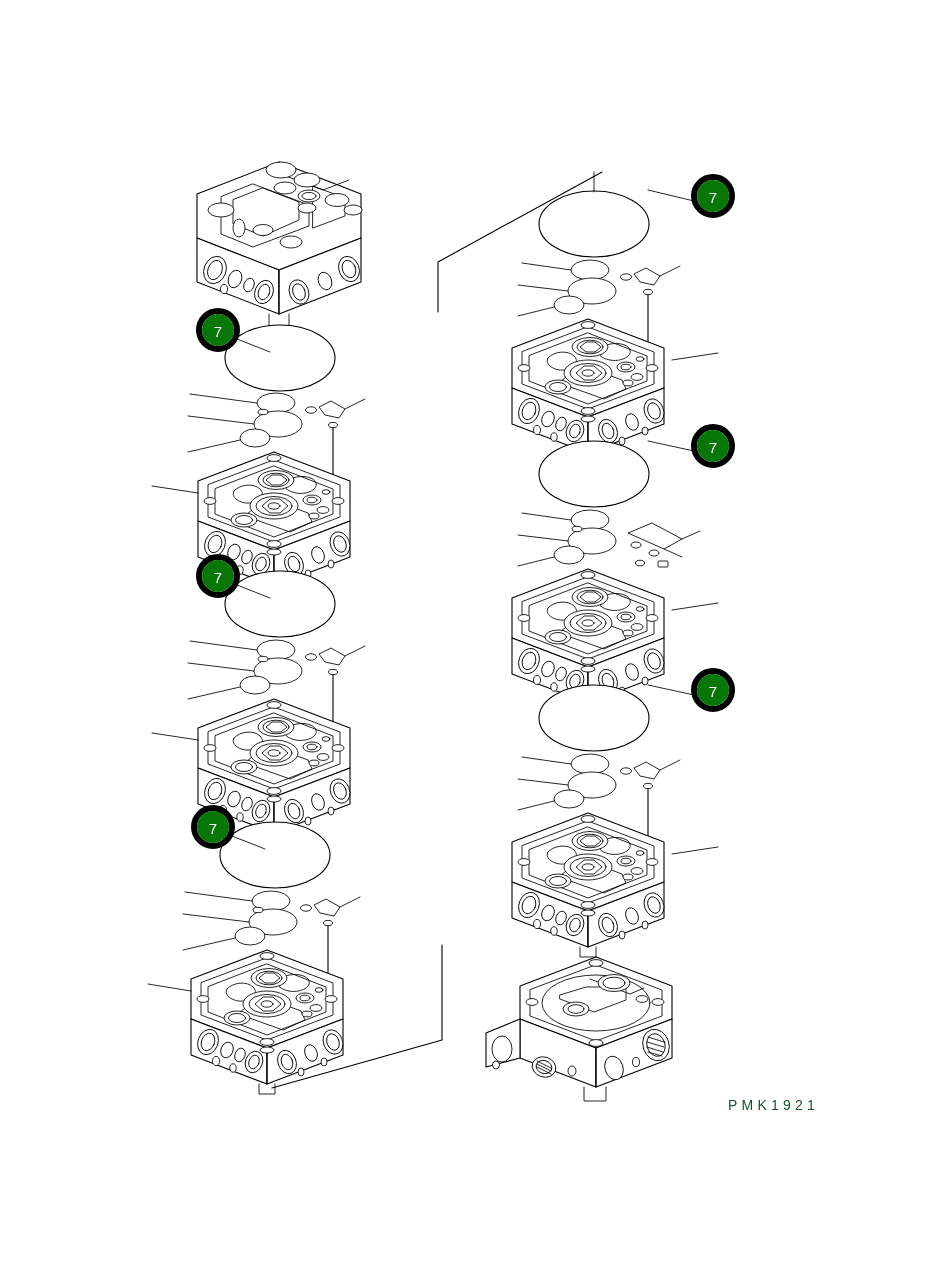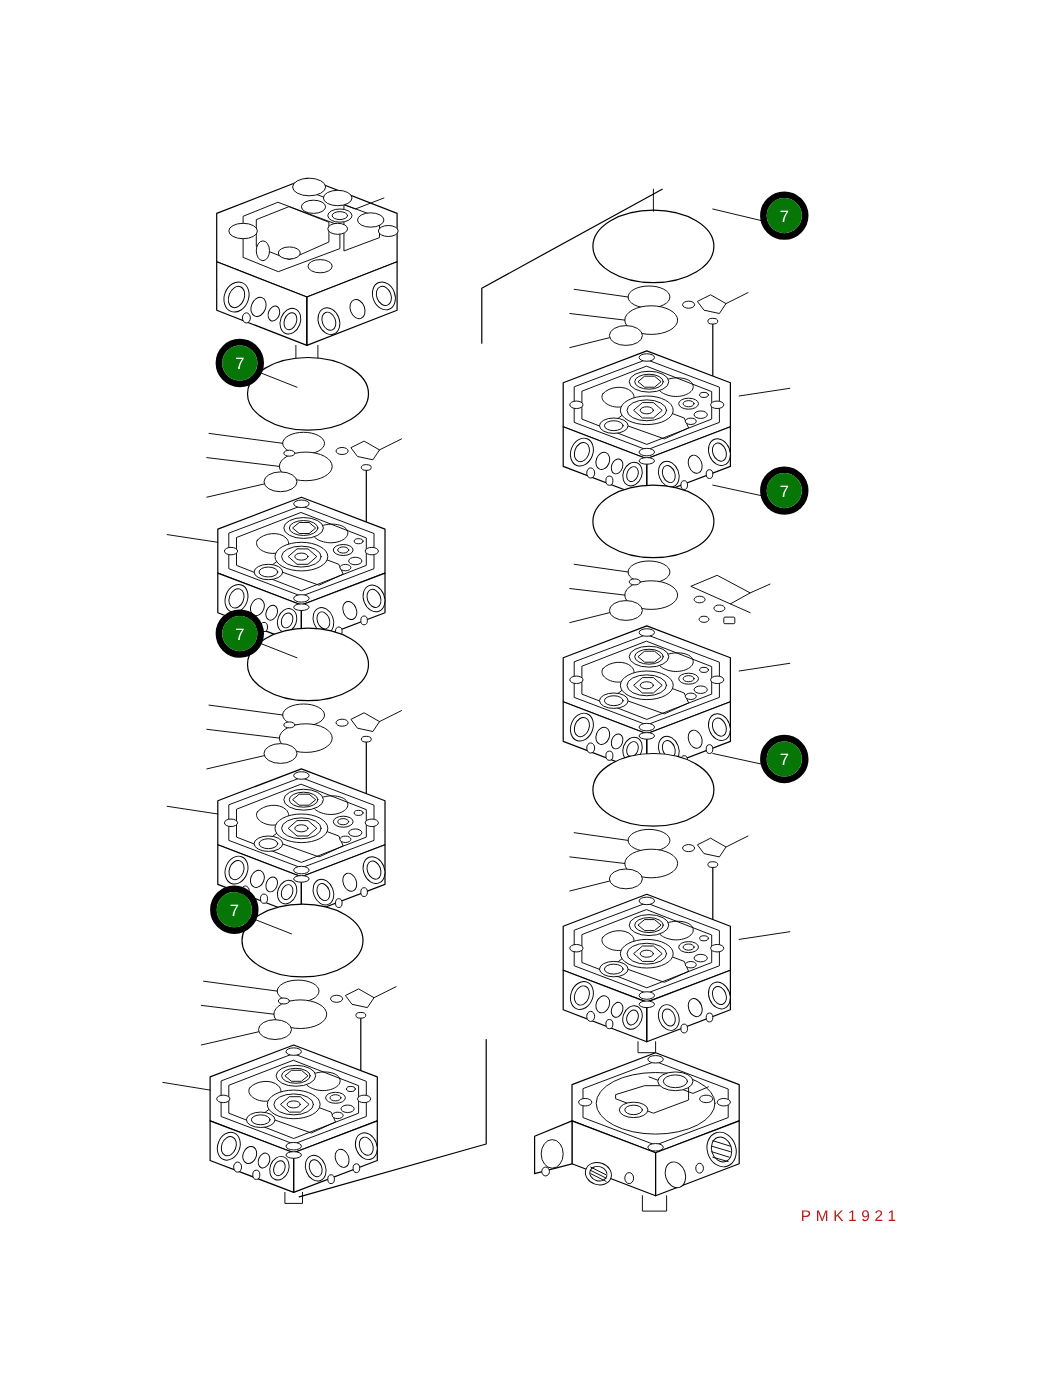--- a/index.html
+++ b/index.html
@@ -57,21 +57,21 @@
     text-anchor: middle;
     dominant-baseline: central;
   }
   #figure-code {
     position: absolute;
     left: 728px;
     top: 1097px;
     font-family: "Liberation Sans", sans-serif;
     font-size: 14px;
     letter-spacing: 4.2px;
-    color: #b91c1c;
+    color: #14532d;
     white-space: nowrap;
   }
 </style>
 </head>
 <body>
 
 <div id="page">
 
   <svg id="diagram-svg" viewBox="0 0 947 1265">
 

